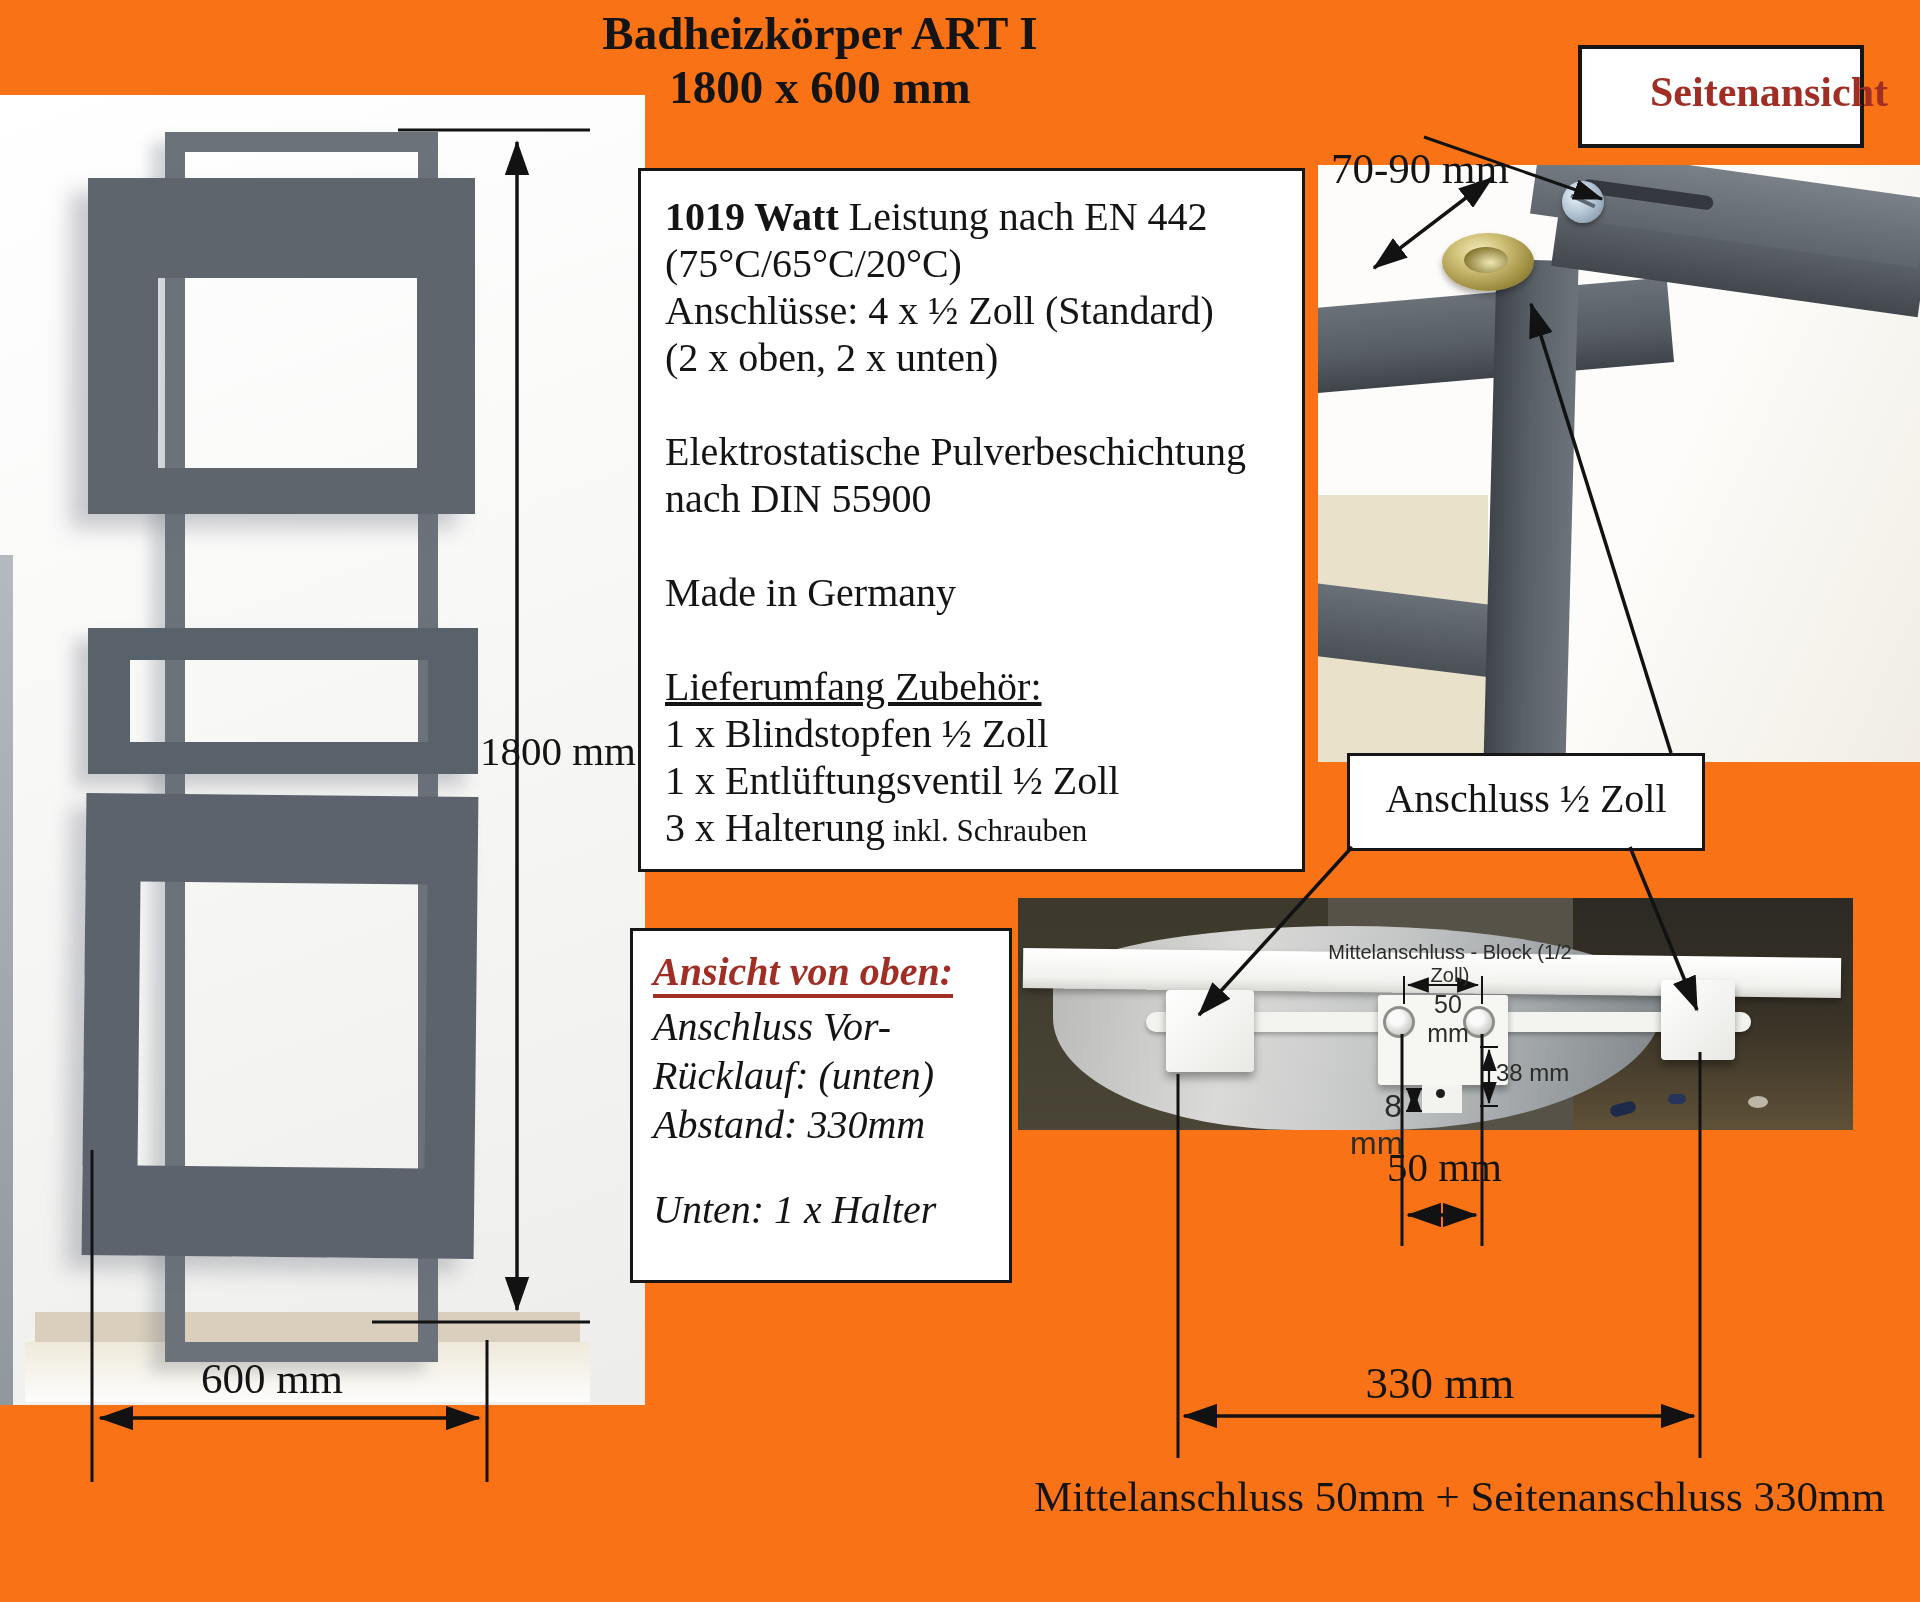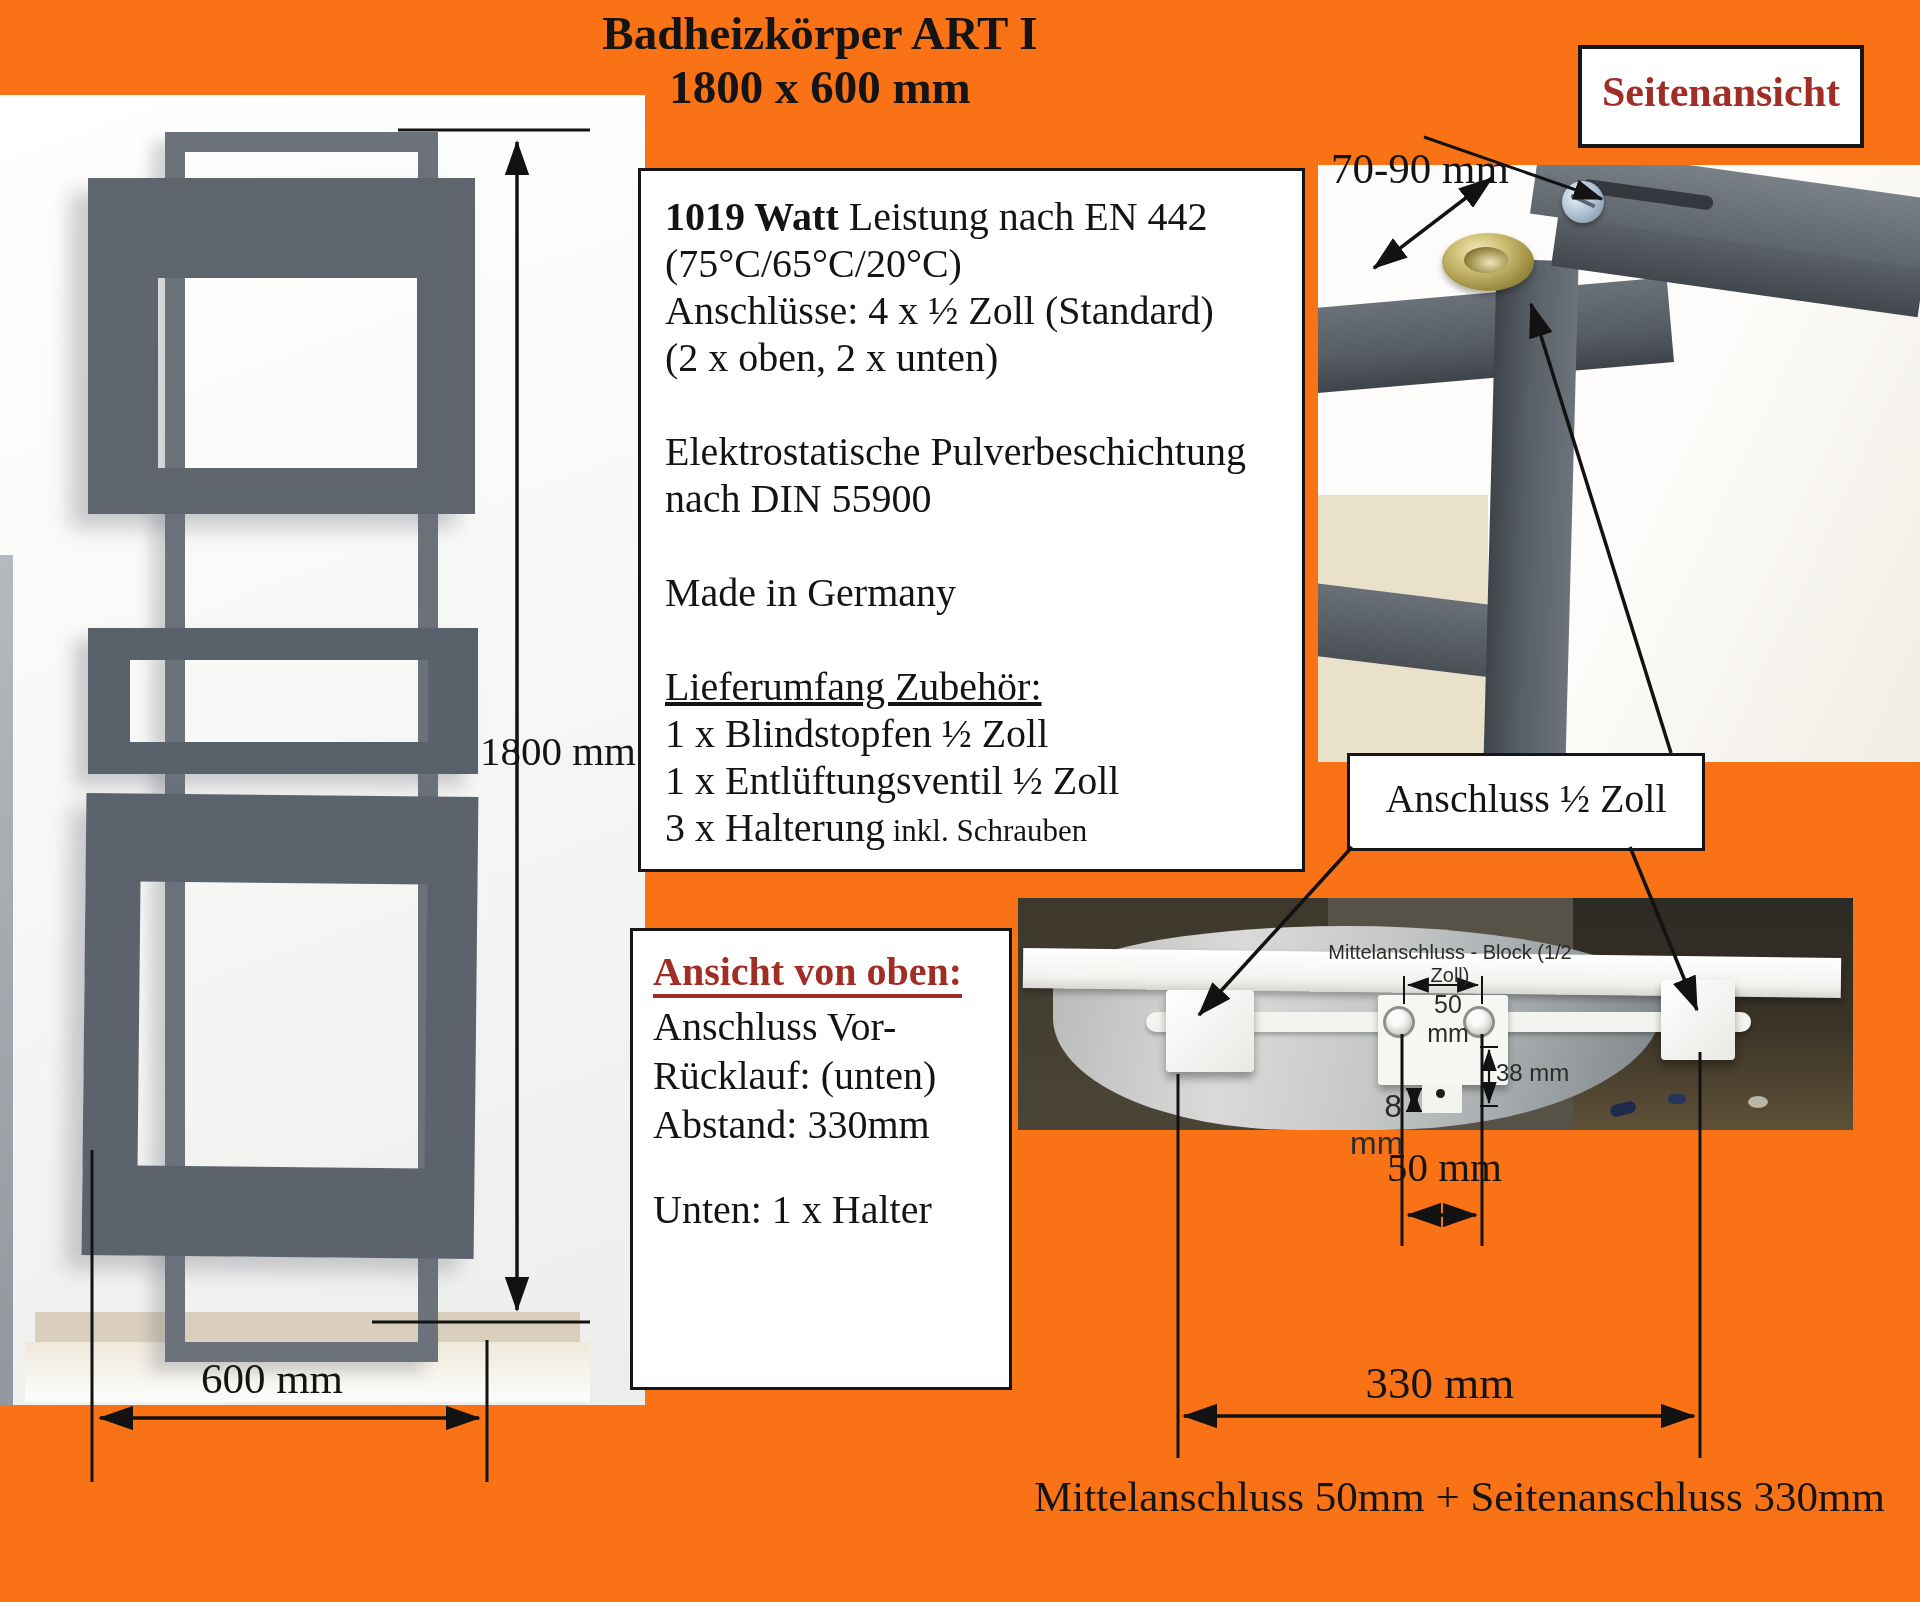--- a/index.html
+++ b/index.html
@@ -11,24 +11,24 @@
   .pre{white-space:pre;}
 
   
   #title{left:390px; top:6px; width:860px; text-align:center; font-weight:bold;
          font-size:47px; line-height:54px; z-index:45;}
 
   
   .txtbox{position:absolute; background:#ffffff; border:3px solid #161616; z-index:30;
           font-size:40px; line-height:47px;}
   #specsBox{left:638px; top:168px; width:667px; height:704px; padding:22px 24px; box-sizing:border-box;}
-  #ansichtBox{left:630px; top:928px; width:382px; height:462px; padding:16px 20px; box-sizing:border-box; line-height:49px;}
+  #ansichtBox{left:630px; top:928px; width:382px; height:355px; padding:16px 20px; box-sizing:border-box; line-height:49px;font-style:italic;}
   #seitenBox{left:1578px; top:45px; width:278px; height:95px; border-width:4px; padding:0; z-index:46;}
   #seitenBox .inner{width:100%; height:87px; line-height:87px; text-align:center;
-                    font-weight:bold; font-size:42px; color:#a02e24;}
+                    font-weight:bold; font-size:42px; color:#a02e24;margin-left:48px;}
   #anschlussBox{left:1347px; top:753px; width:352px; height:92px; text-align:center; line-height:86px;}
   .blank-s{height:36px;}
   .blank{height:47px;}
   .red-head{color:#a02e24; font-weight:bold; border-bottom:4px solid #a02e24; display:inline-block; line-height:44px; margin-bottom:4px;}
   .uline{text-decoration:underline;}
   .small-note{font-size:31px;}
 
   
   #photoL{left:0px; top:95px; width:645px; height:1310px; z-index:1;
           background:linear-gradient(160deg,#ffffff 0%,#f8f8f7 45%,#ededeb 100%); overflow:hidden;}

